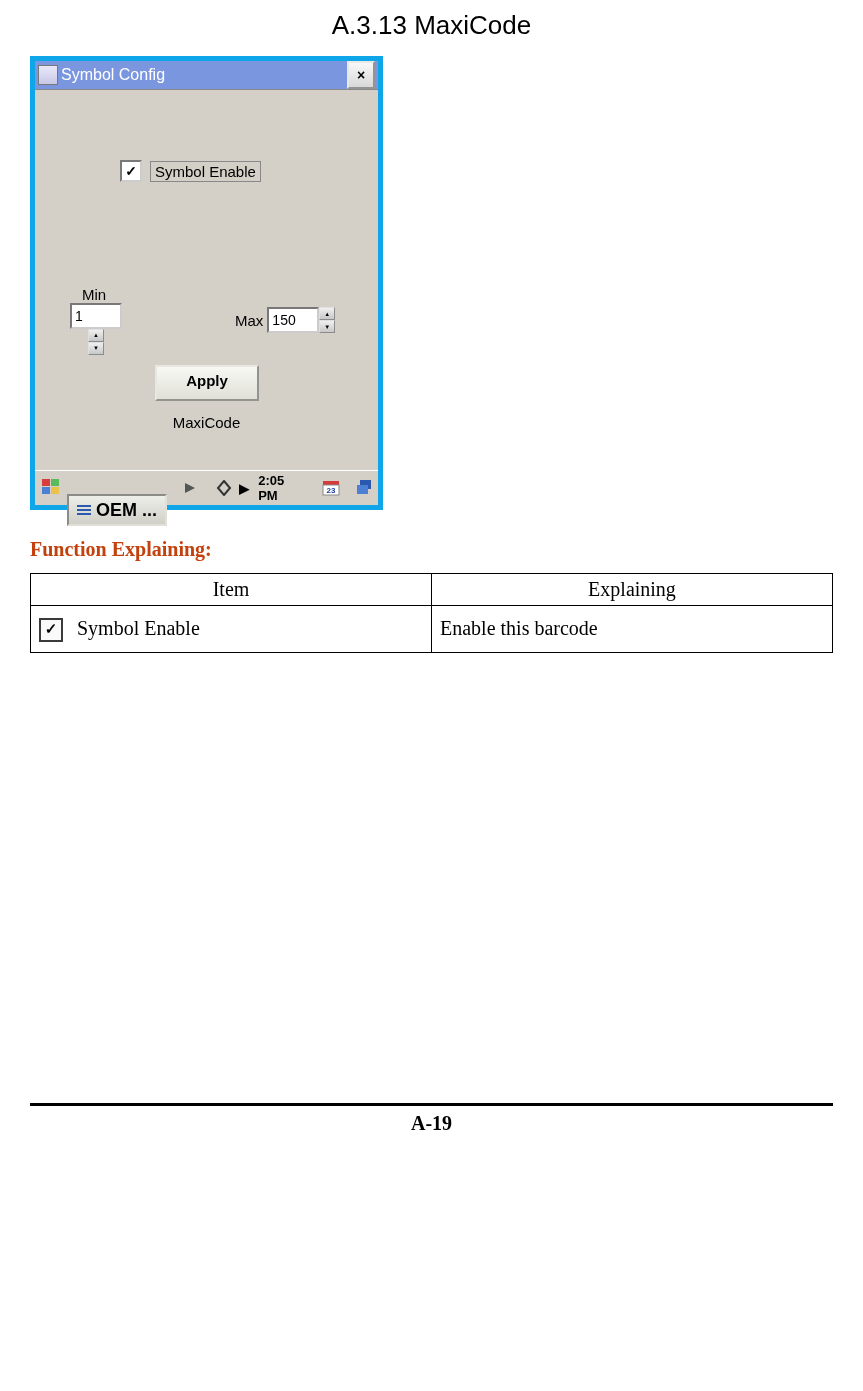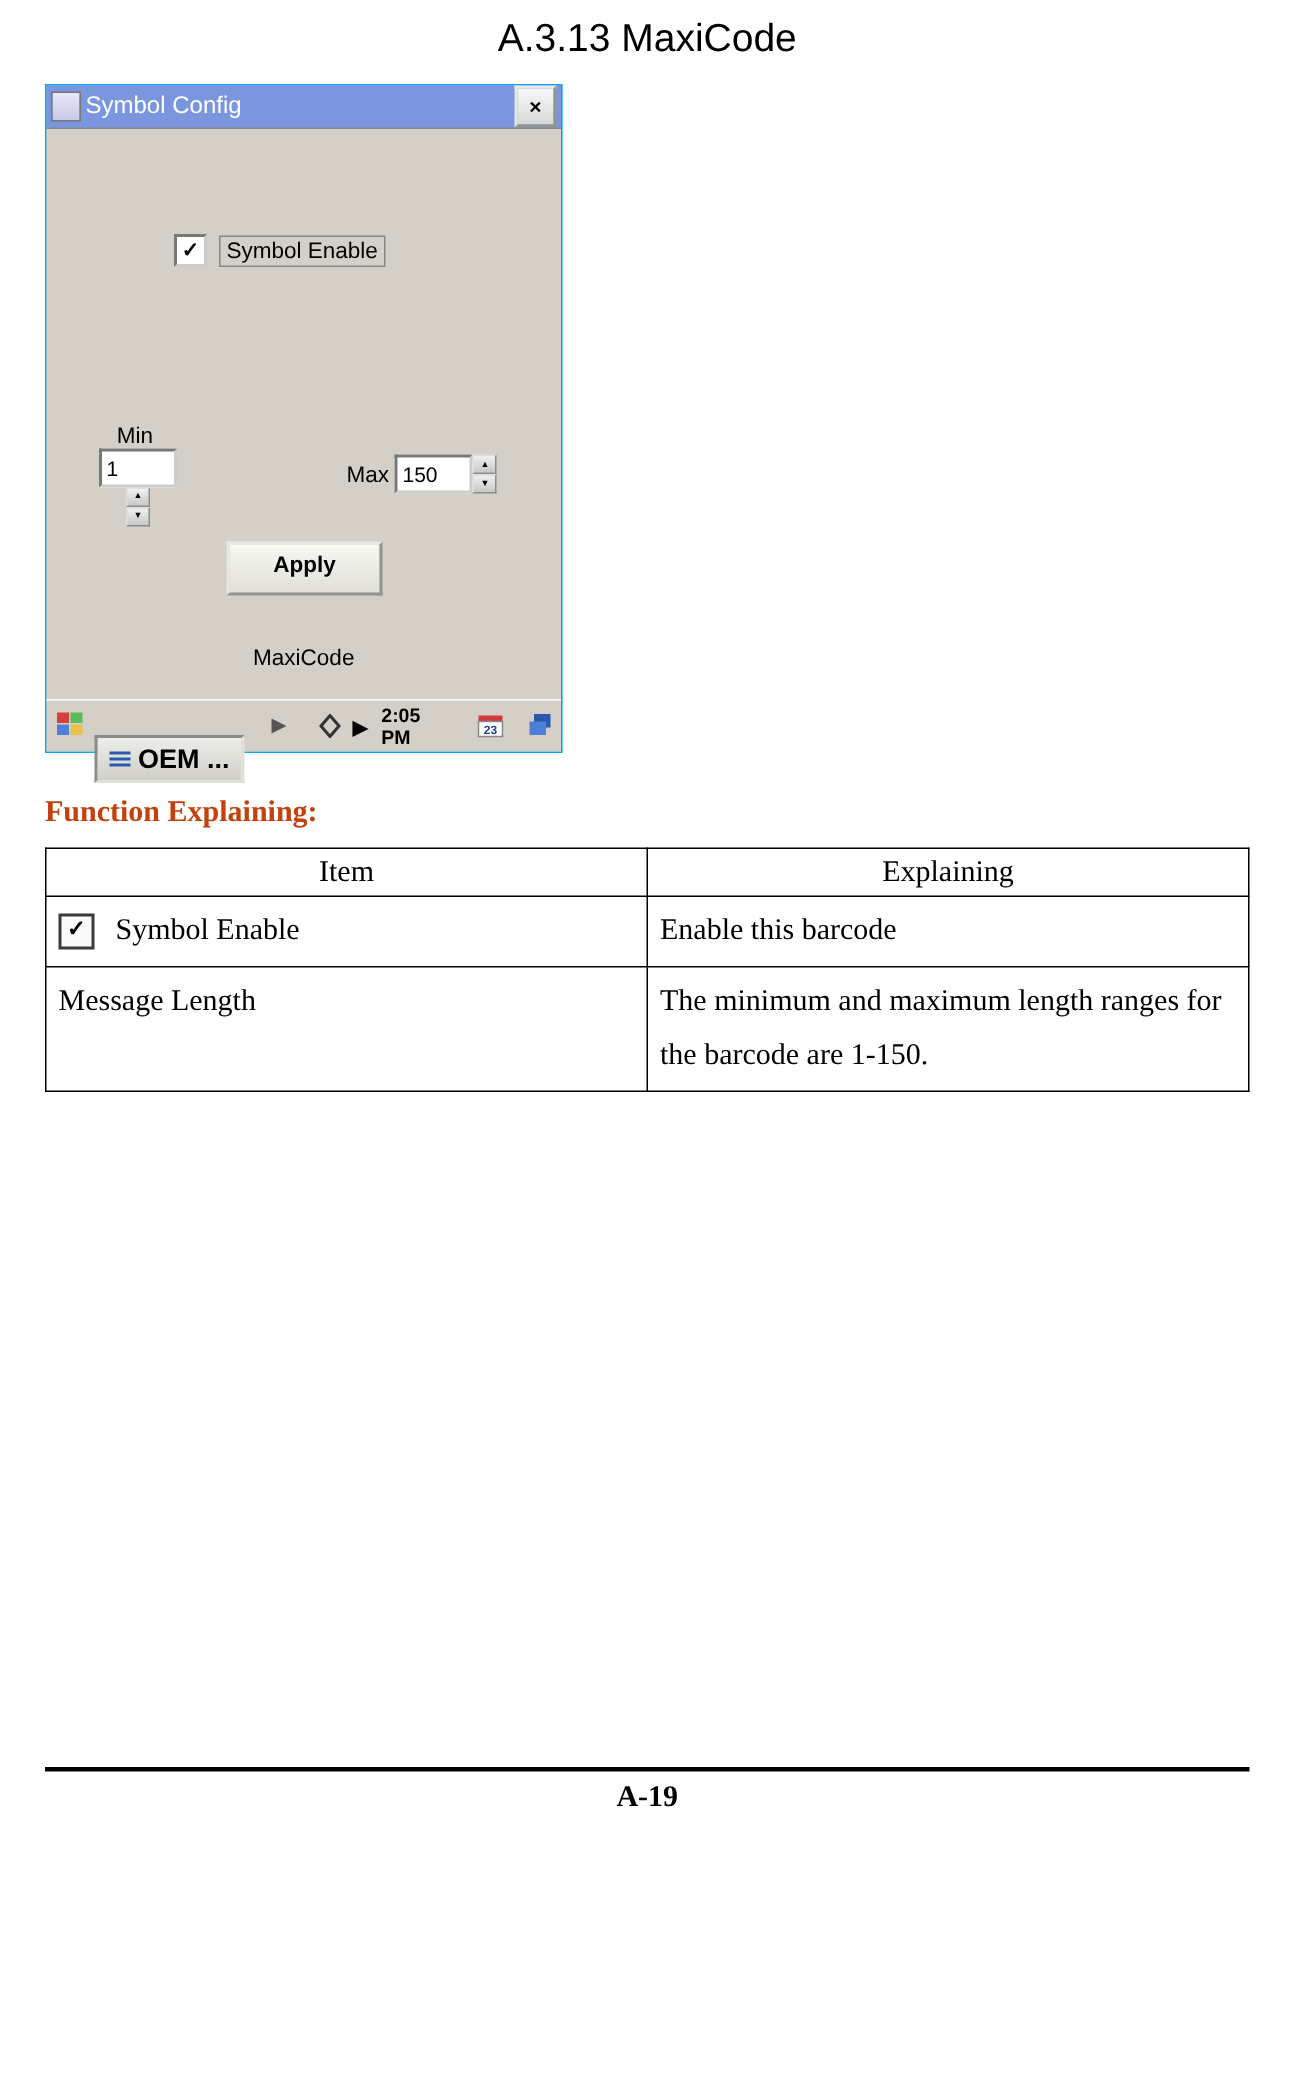--- a/index.html
+++ b/index.html
@@ -14,22 +14,22 @@
     }
     .section-title {
       font-family: Arial, Helvetica, sans-serif;
       font-weight: normal;
       font-size: 26px;
       margin: 10px 0 15px 0;
       text-align: center;
     }
     .screenshot-box {
       width: 343px;
-      border: 1px solid #0ea5e9;
-      background: #7dd3fc;
+      border: 5px solid #0ea5e9;
+      background: #f9a8d4;
     }
     .titlebar {
       display: flex;
       align-items: center;
       background: #7a96df;
       height: 28px;
       padding: 0 3px;
       border-bottom: 1px solid #888;
     }
     .titlebar-icon {
@@ -145,21 +145,21 @@
       background: linear-gradient(#f8f8f4, #e0e0d8);
       border: 2px outset #e8e8e0;
       font-family: Tahoma, Arial, sans-serif;
       font-size: 15px;
       font-weight: bold;
       text-align: center;
       line-height: 28px;
     }
     .barcode-name {
       position: absolute;
-      top: 344px;
+      top: 324px;
       left: 0;
       width: 100%;
       text-align: center;
       font-family: Tahoma, Arial, sans-serif;
       font-size: 15px;
     }
     .taskbar {
       height: 34px;
       background: #d4d0c8;
       border-top: 1px solid #fff;
@@ -366,22 +366,18 @@
         <tr>
       <th style="width:50%">Item</th>
       <th style="width:50%">Explaining</th>
     </tr>
     <tr>
       <td>
         <span class="cell-check">✓</span><span>Symbol Enable</span>
       </td>
       <td>Enable this barcode</td>
     </tr>
-    <tr>
-      <td> Message Length</td>
-      <td>The minimum and maximum length ranges for the barcode are 1-150.</td>
-    </tr>
   </tbody>
     </table>
 </div>
 
 <hr class="footer-line">
 <div class="page-num">A-19</div>
 
 </body></html>

